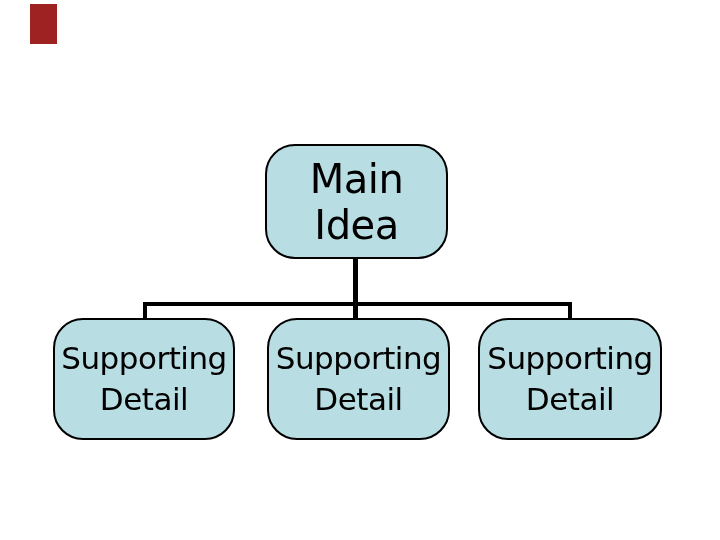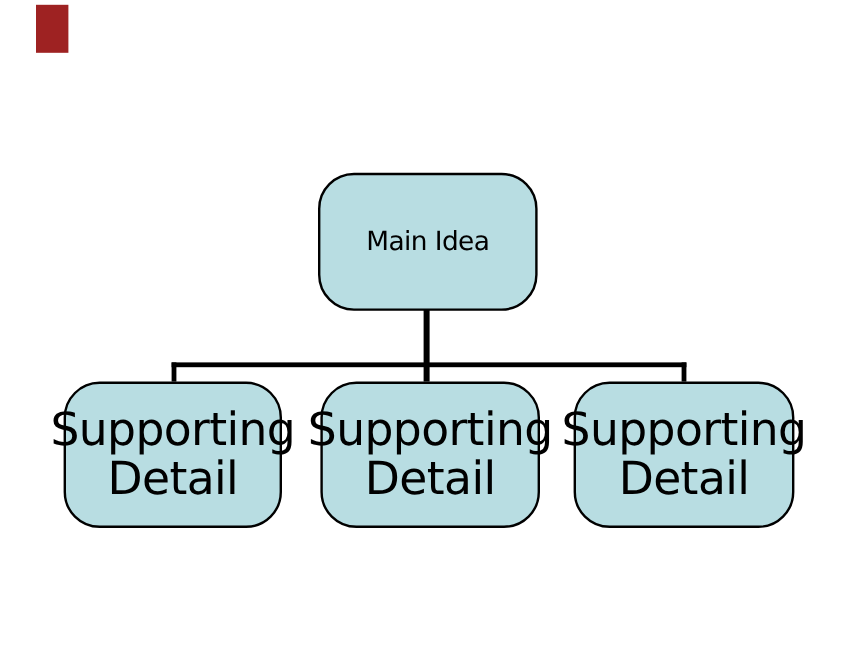--- a/index.html
+++ b/index.html
@@ -33,27 +33,27 @@
     justify-content: center;
     text-align: center;
     color: var(--text, #000000);
     box-sizing: border-box;
   }
   .node-main {
     left: 265px;
     top: 144px;
     width: 183px;
     height: 115px;
-    font-size: 22px;
+    font-size: 40px;
     letter-spacing: -0.5px;
   }
   .node-detail {
     top: 318px;
     height: 122px;
-    font-size: 38px;
+    font-size: 31px;
     line-height: 41px;
     letter-spacing: -0.5px;
   }
   .node-detail .node-label {
     white-space: pre-line;
   }
   .node-detail-1 { left: 53px;  width: 182px; }
   .node-detail-2 { left: 267px; width: 183px; }
   .node-detail-3 { left: 478px; width: 184px; }
   .connector {

